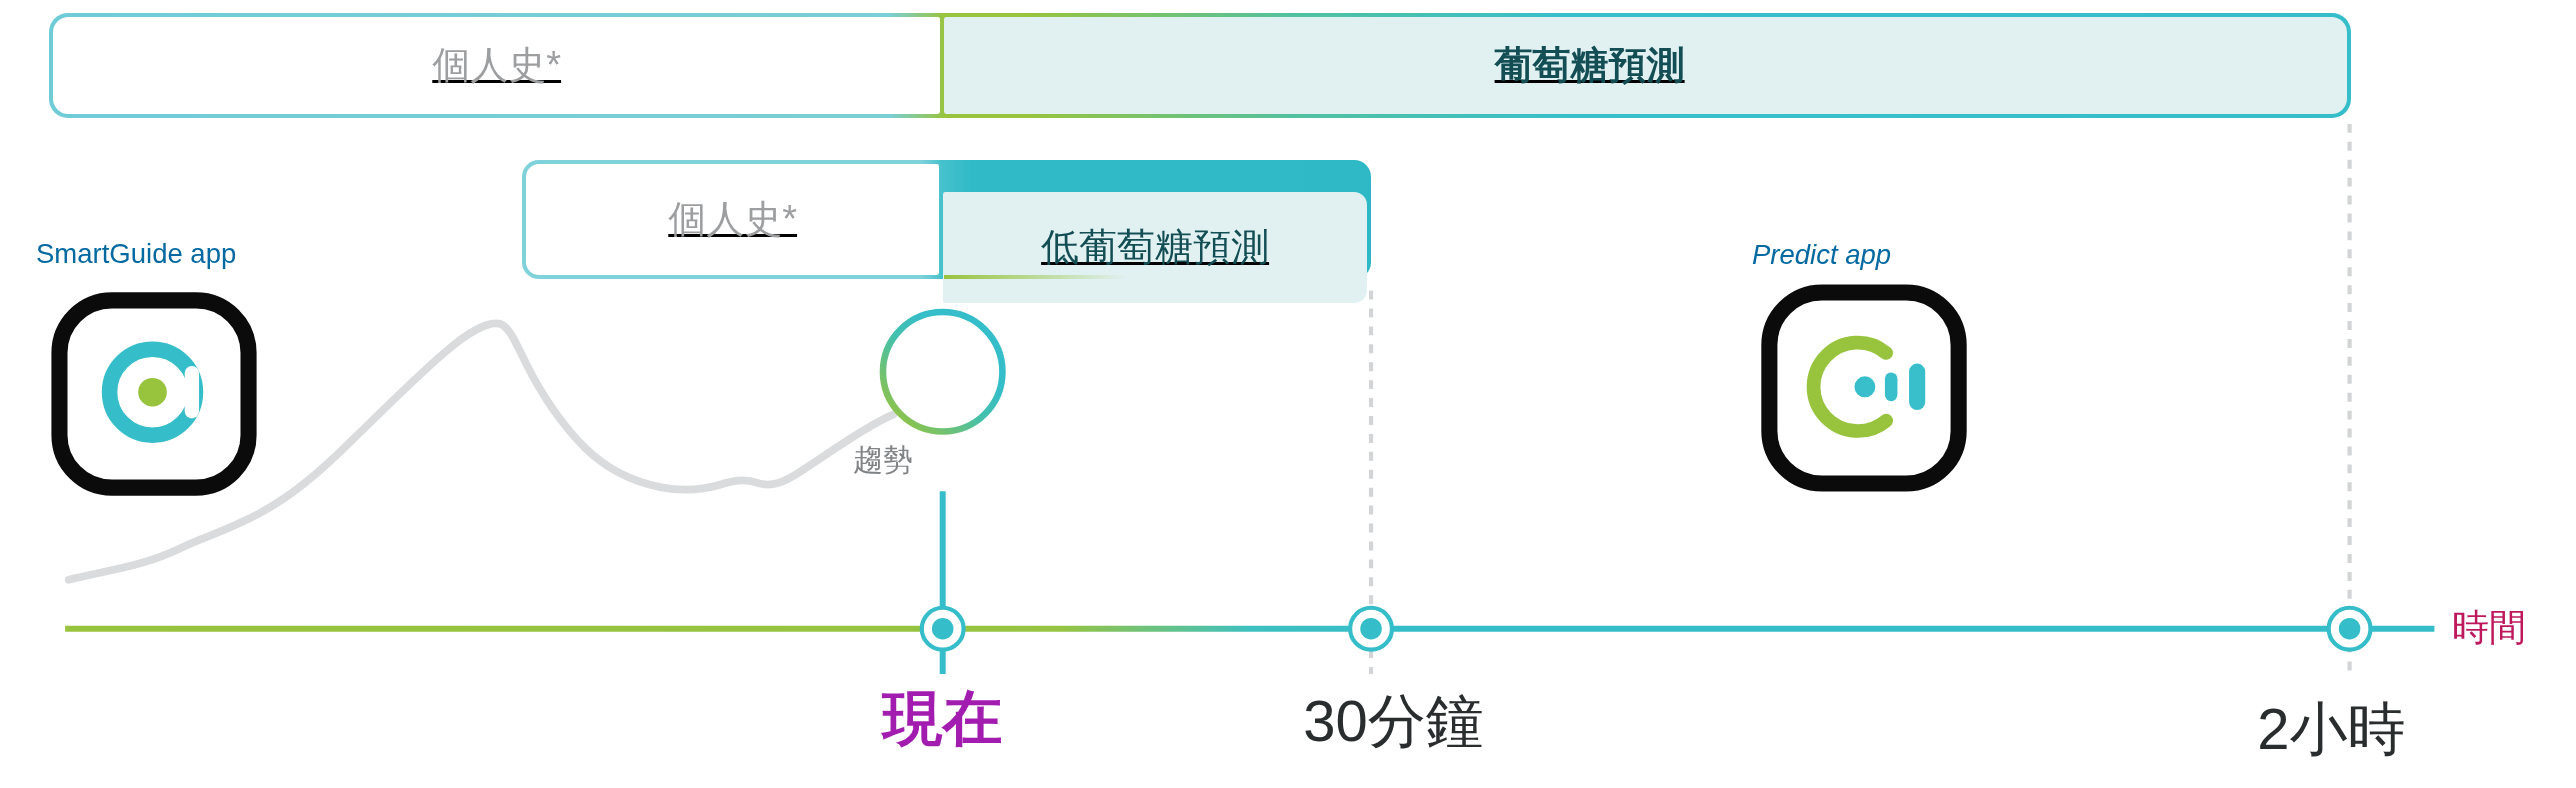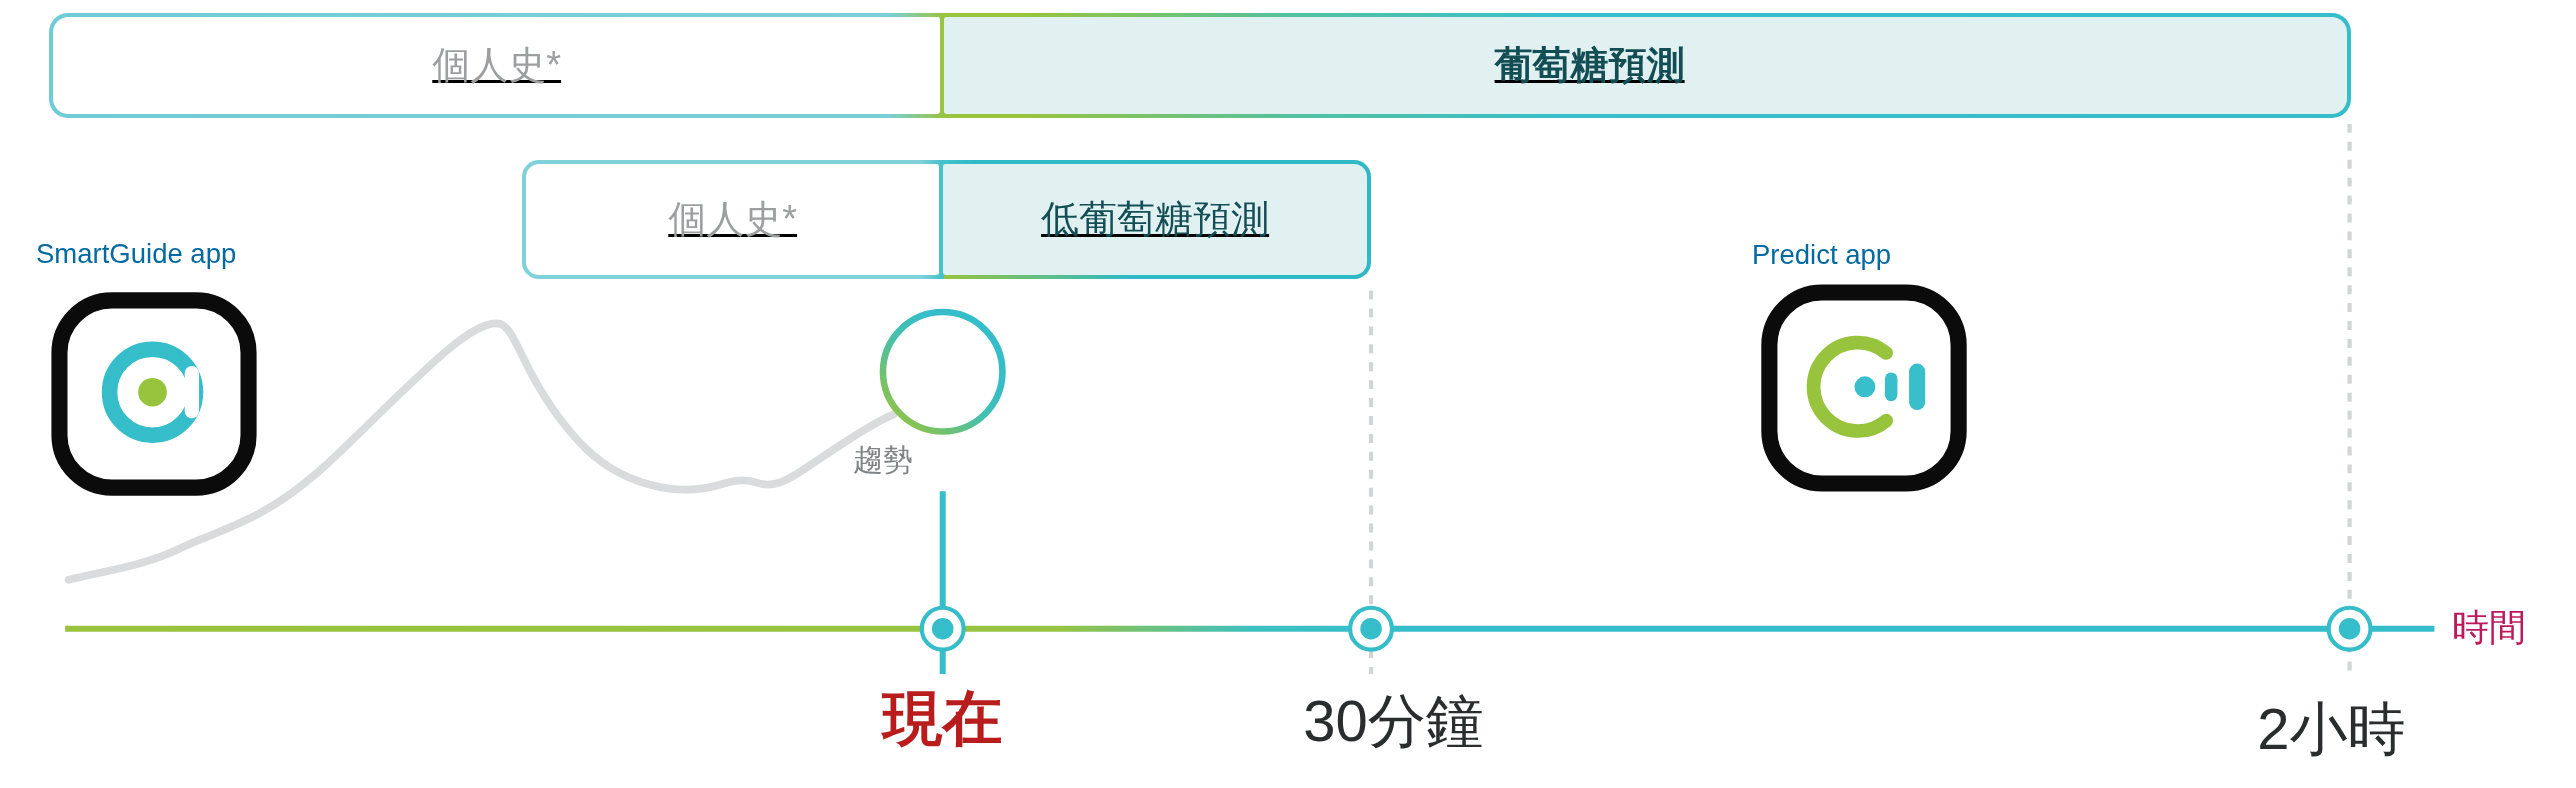--- a/index.html
+++ b/index.html
@@ -47,33 +47,33 @@
     background:linear-gradient(90deg,
       #7fd1da 0%, #7fd1da 47%,
       #45c1cc 49.5%, #30bac7 53%, #2fb9c6 100%);
   }
   .inner-bar .sec-left{
     flex:0 0 413px;background:#ffffff;border-radius:13px 2.4px 2.4px 13px;
     color:#9c9ea0;font-size:38px;
   }
   .inner-bar .sec-right{
     flex:1 1 auto;background:#e1f1f2;border-radius:2.4px 13px 13px 2.4px;
-    color:#144e55;font-size:38px;
+    color:#144e55;font-size:38px;margin-top:28px;
   }
   .inner-bar .green-strip{
     position:absolute;left:422px;bottom:0;width:185px;height:4.2px;
     background:linear-gradient(90deg,#97c33d 0%,rgba(151,195,61,0) 100%);
   }
   
   .lbl{position:absolute;line-height:1.05;}
   .app-label{width:227px;text-align:left;font-size:27.5px;color:#0369a1;}
   .smartguide-label{left:36px;top:240px;}
-  .predict-label{left:1752px;top:241px;}
+  .predict-label{left:1752px;top:241px;font-style:italic;}
   .trend-label{left:853px;top:444px;width:179px;text-align:left;font-size:30px;color:#808385;}
-  .now-label{left:823px;top:687px;width:239px;text-align:center;font-size:60px;font-weight:bold;color:#b91c1c;}
+  .now-label{left:823px;top:687px;width:239px;text-align:center;font-size:60px;font-weight:bold;color:#a21caf;}
   .t30-label{left:1244px;top:691px;width:299px;text-align:center;font-size:58px;font-weight:400;color:#2a2d2e;}
   .t2h-label{left:2182px;top:691px;width:299px;text-align:center;font-size:58px;font-weight:500;color:#2a2d2e;margin-top:8px;}
   .axis-label{left:2452px;top:609px;font-size:37px;color:#be185d;}
   .art,.icon-svg{position:absolute;}
   .art{left:0;top:0;}
   .sg-icon{left:51px;top:292px;}
   .pd-icon{left:1761px;top:284px;}
 </style>
 </head>
 <body>

